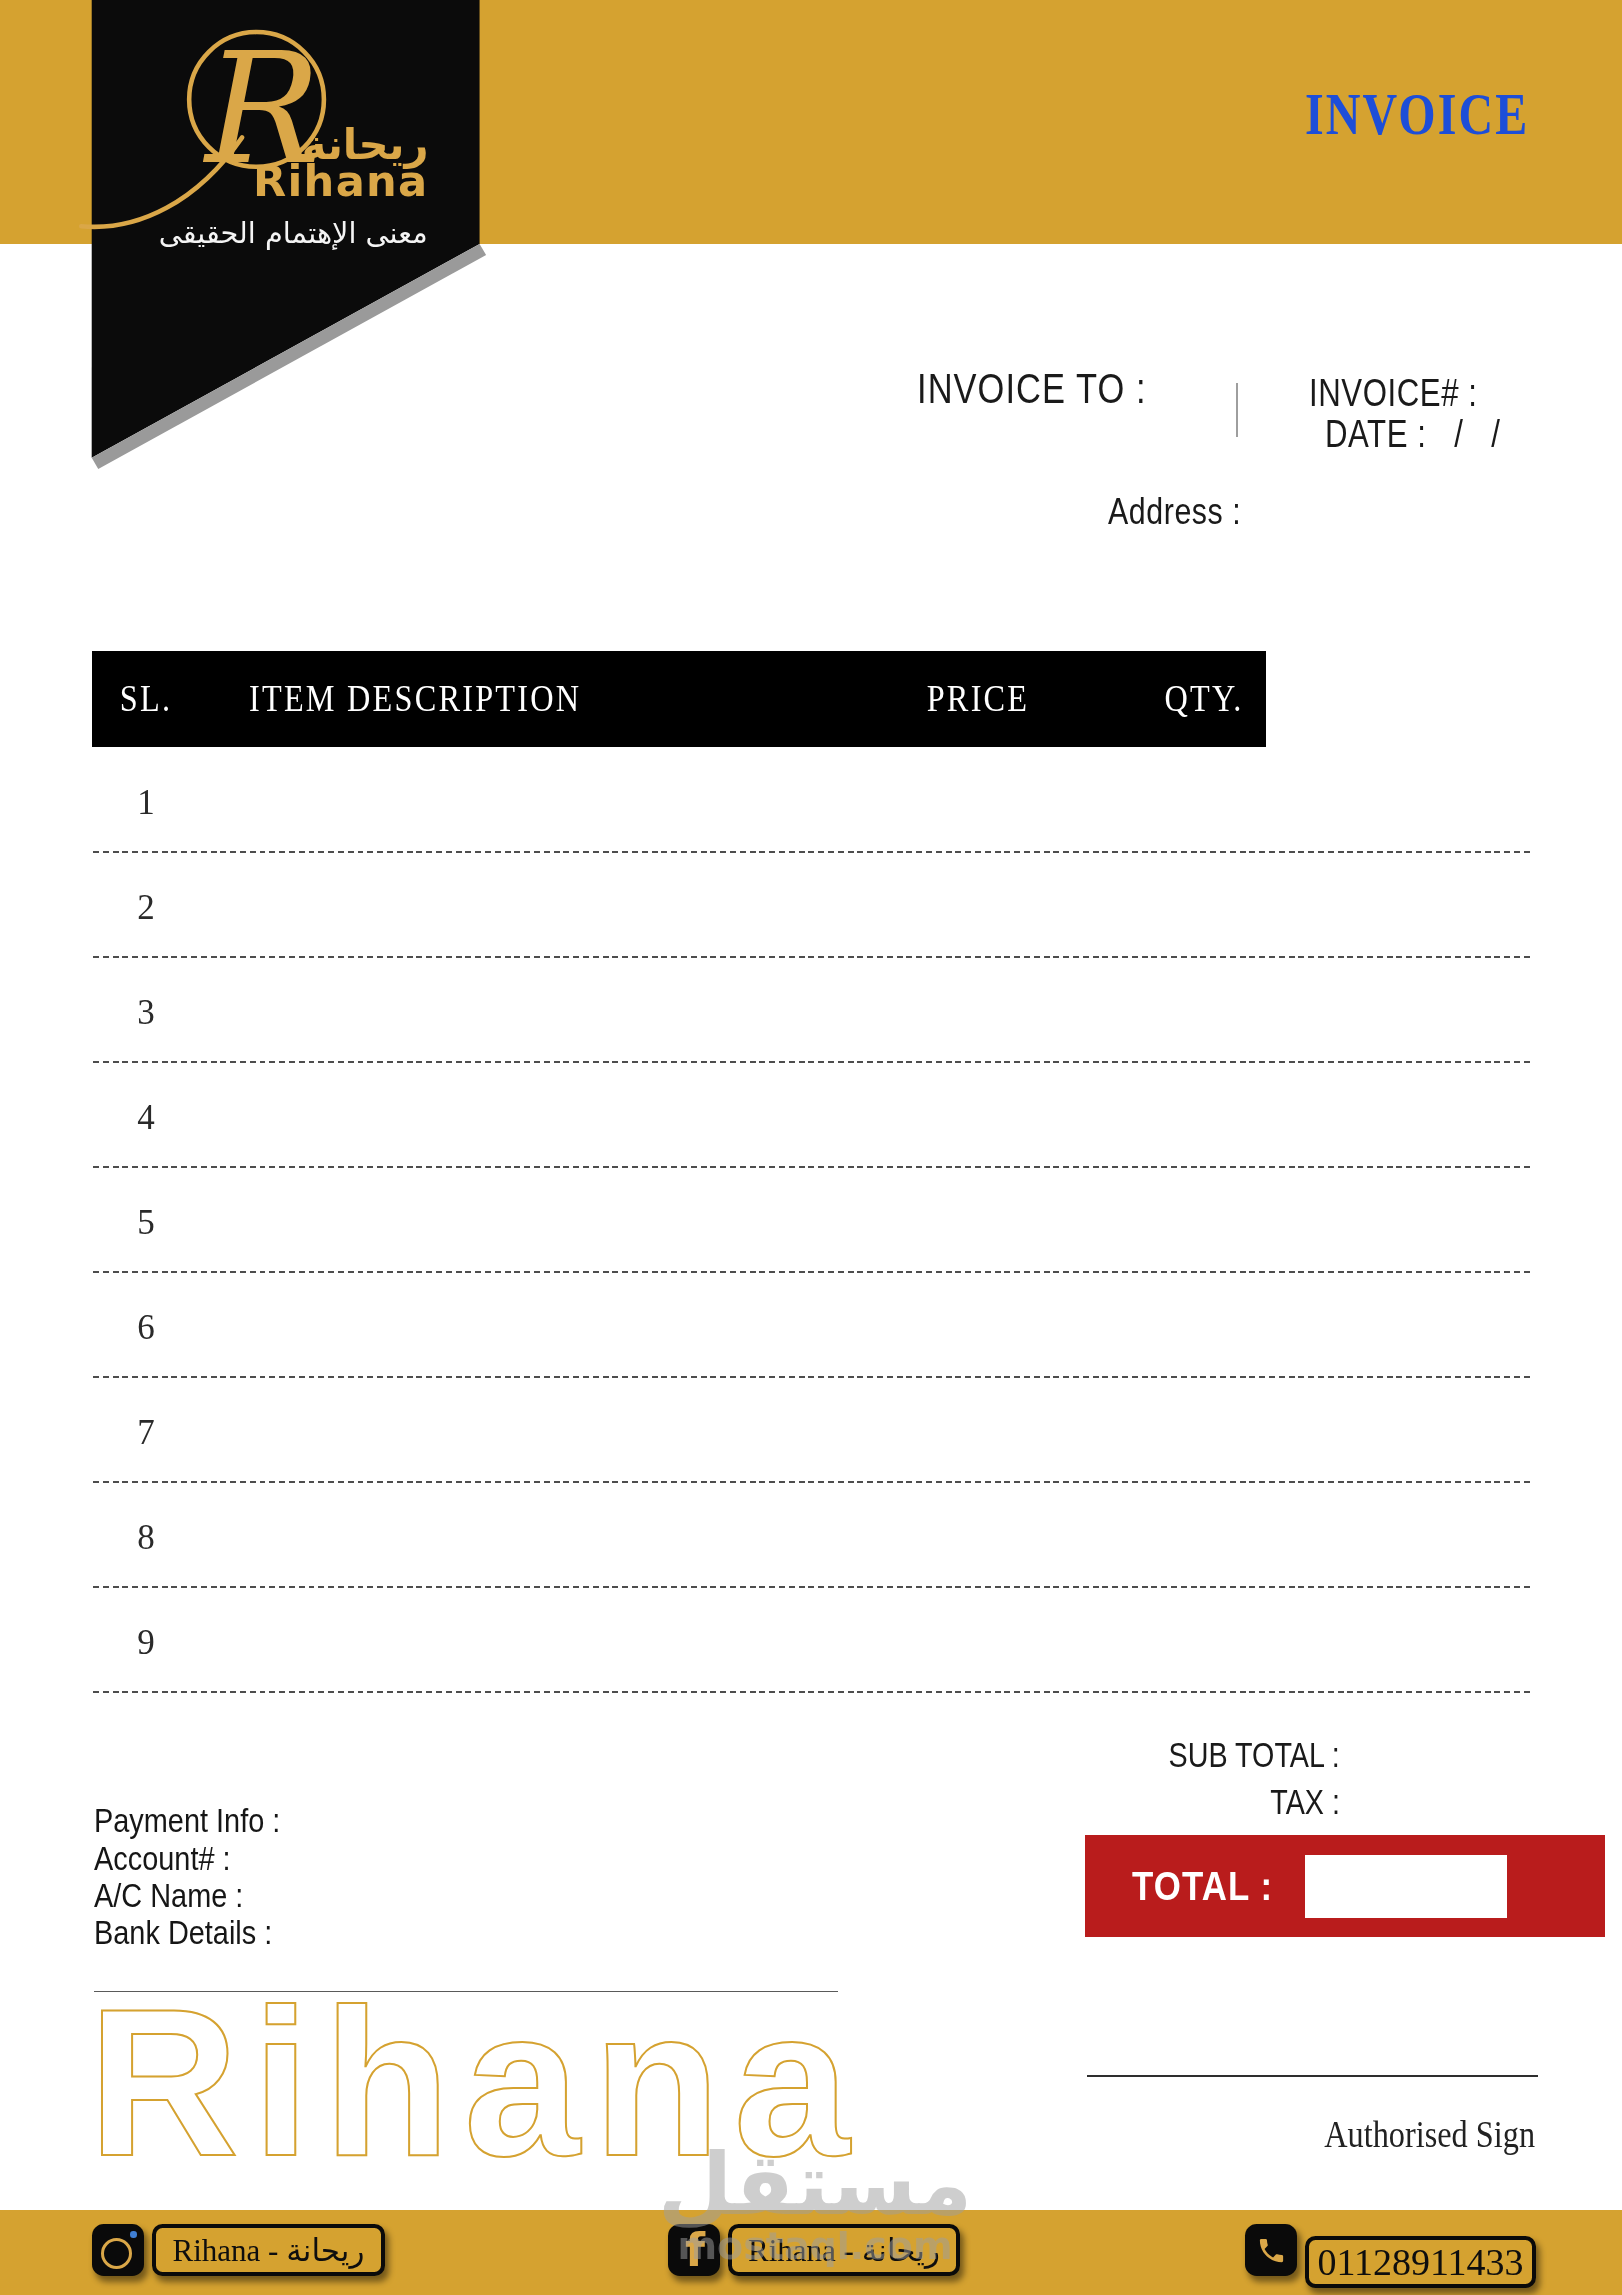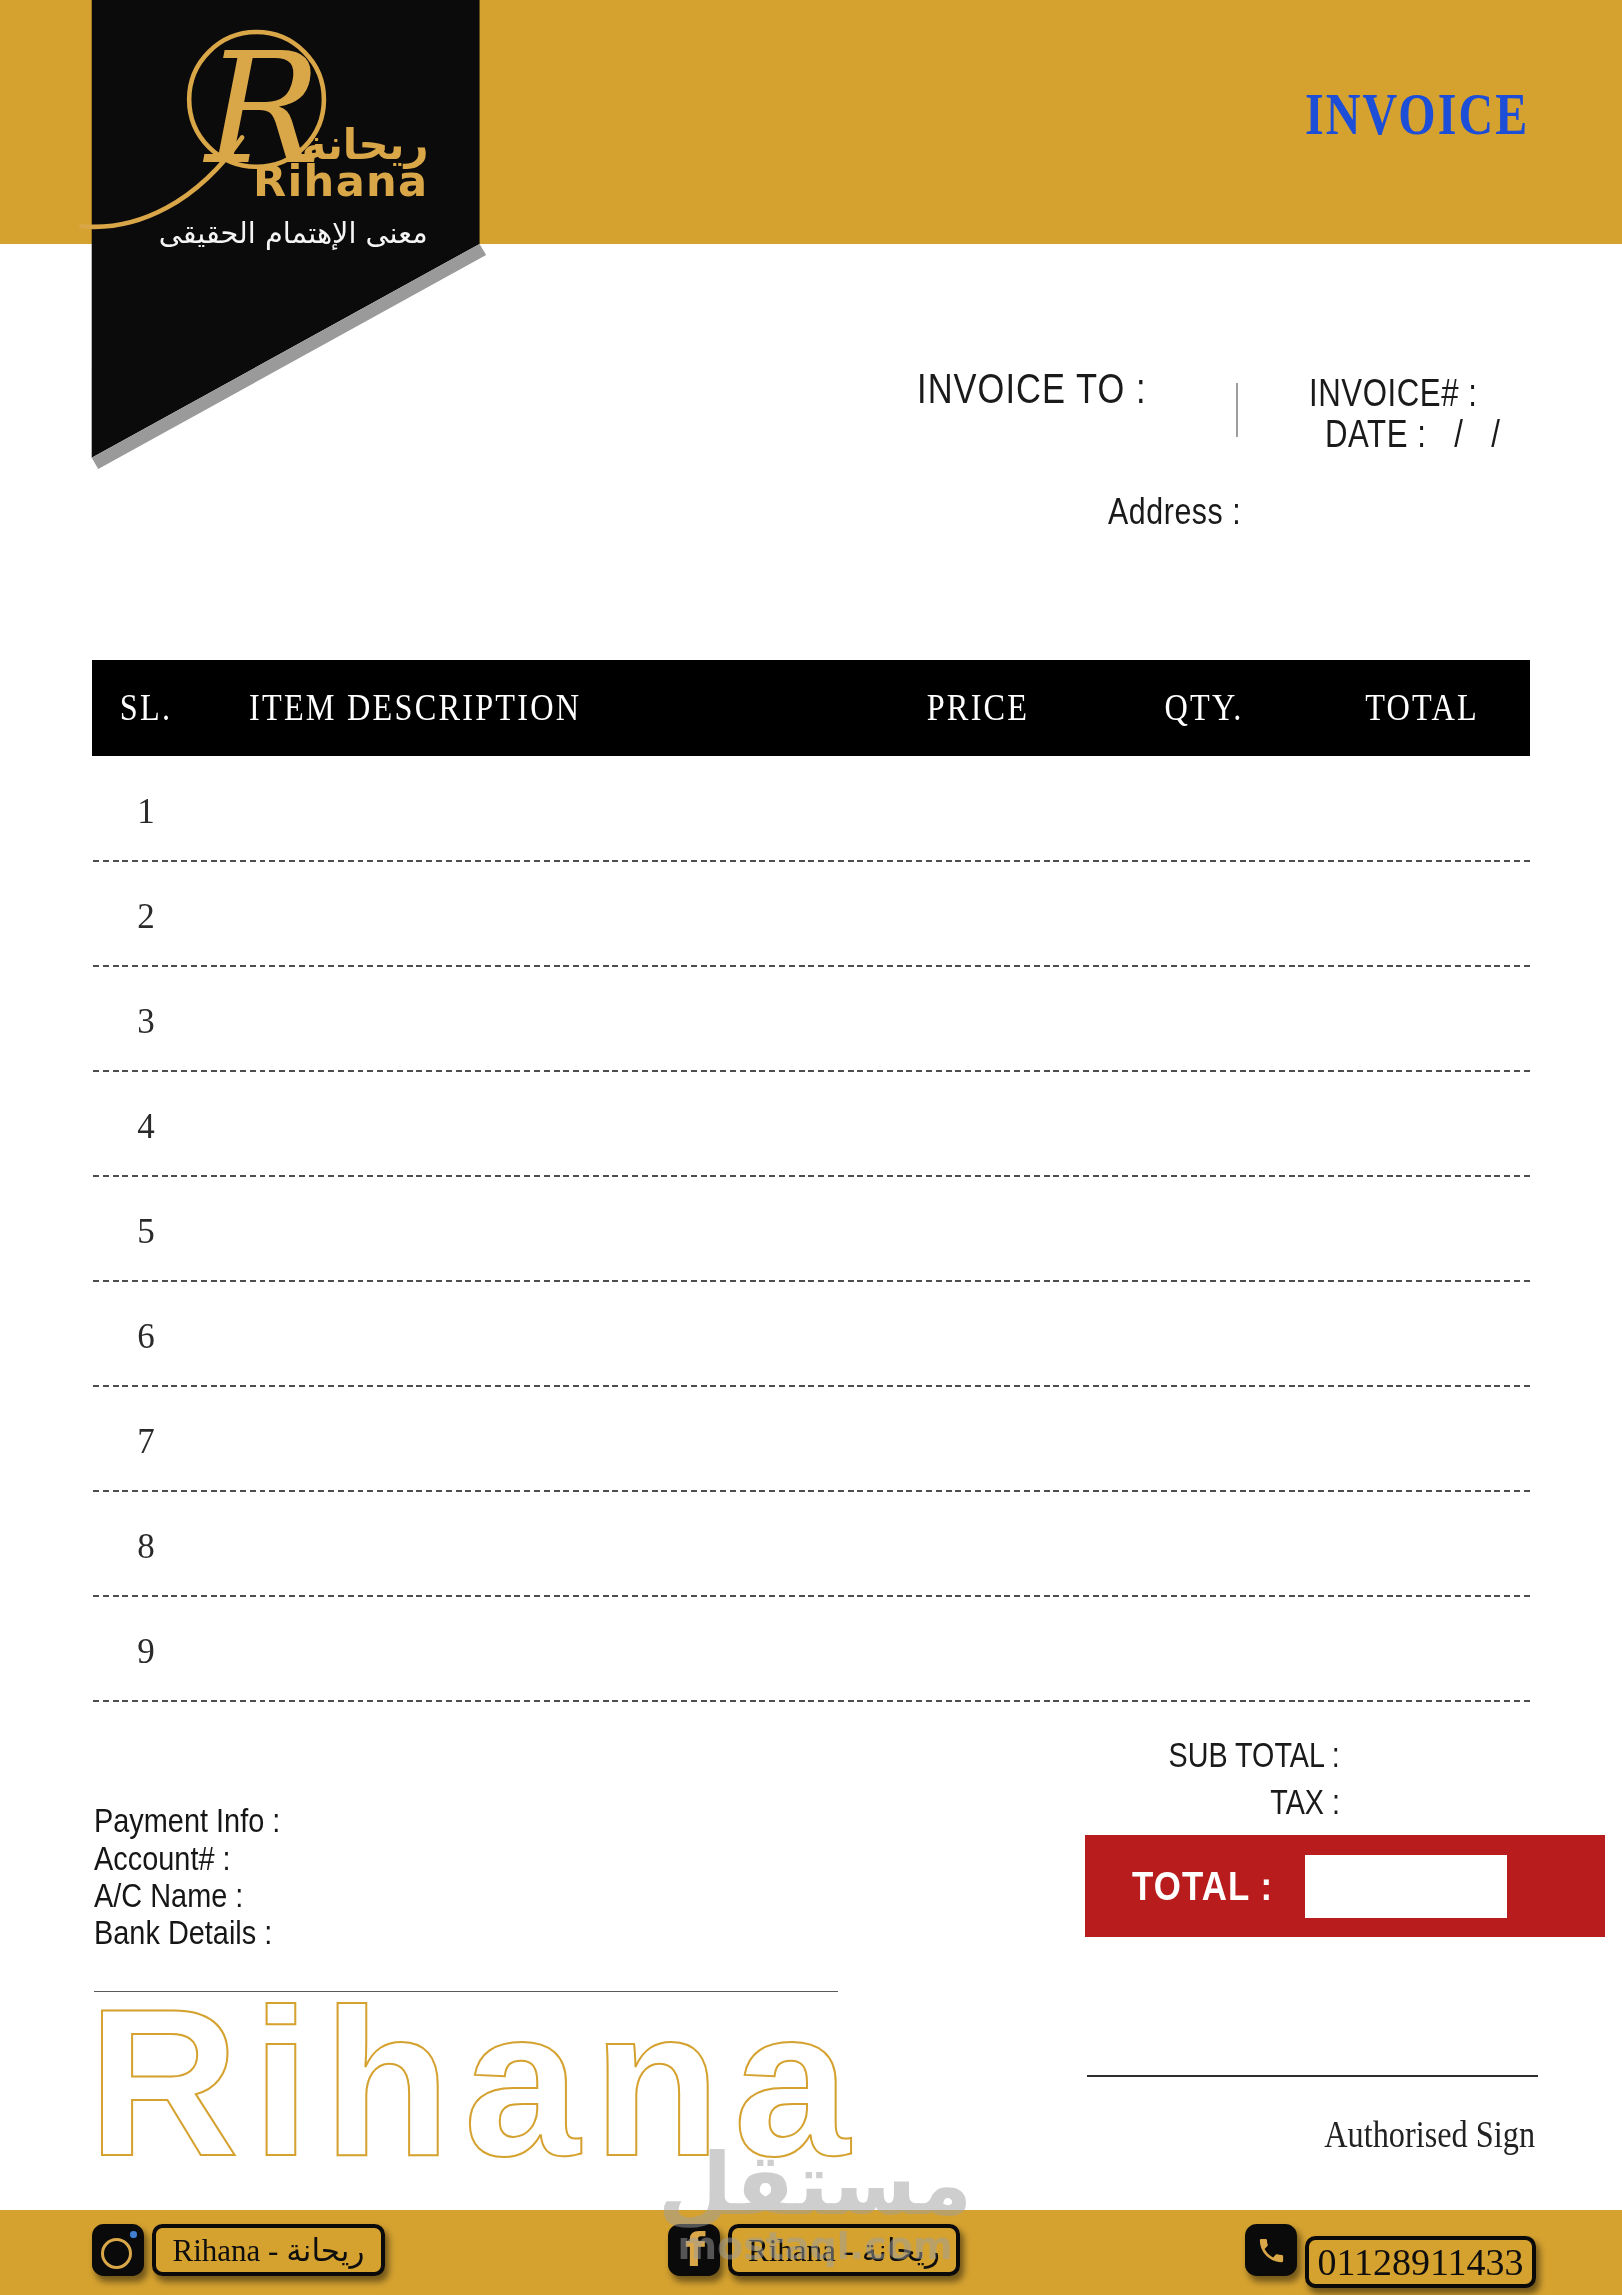--- a/index.html
+++ b/index.html
@@ -18,21 +18,21 @@
 
   
   .inv-to{left:917px;top:366px;font-size:42px;font-weight:400;letter-spacing:1.3px;line-height:1.1;}
   .divider-v{left:1236px;top:383px;width:2px;height:54px;background:#9e9e9e;}
   .inv-no{left:1309px;top:373px;font-size:38px;letter-spacing:0.7px;line-height:1.1;}
   .date-line{left:1325px;top:414px;font-size:38px;letter-spacing:0.7px;line-height:1.1;}
   .address{left:1108px;top:492px;font-size:37px;letter-spacing:0.7px;line-height:1.1;}
 
   
   .table{left:92px;top:651px;width:1438px;}
-  .thead{position:relative;width:1438px;height:96px;background:#000000;margin-top:9px;}
+  .thead{position:relative;width:1174px;height:96px;background:#000000;}
   .th{position:absolute;top:50%;font-family:"Liberation Serif",serif;font-size:38px;color:#ffffff;
       letter-spacing:2.6px;white-space:nowrap;}
   .th-c{transform:translate(-50%,-52%) scaleX(.85);}
   .th-l{transform:translateY(-52%) scaleX(.85);transform-origin:0 50%;}
   .trow{position:relative;width:1438px;height:105px;}
   .rownum{position:absolute;left:54px;top:50%;transform:translate(-50%,-42%);
           font-family:"Liberation Serif",serif;font-size:35px;color:#2a2a2a;}
   .rowline{position:absolute;left:1.3px;right:0;bottom:-0.7px;height:1.3px;
            background:repeating-linear-gradient(90deg,#4d4d4d 0 5.9px,transparent 5.9px 9.8px);}
 

